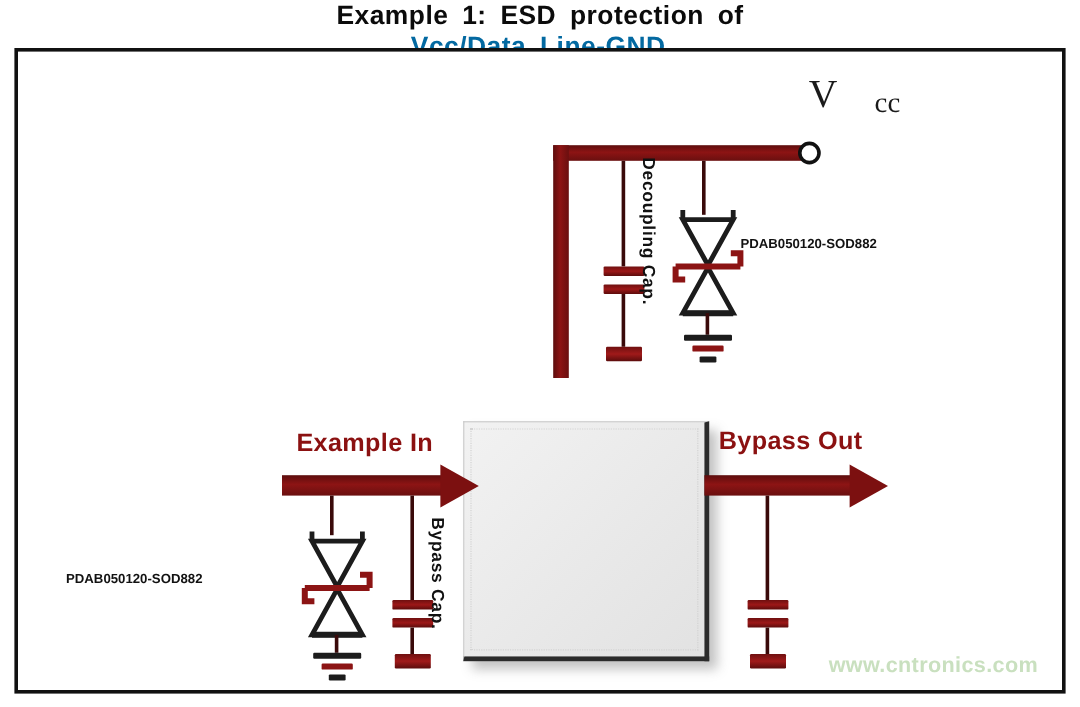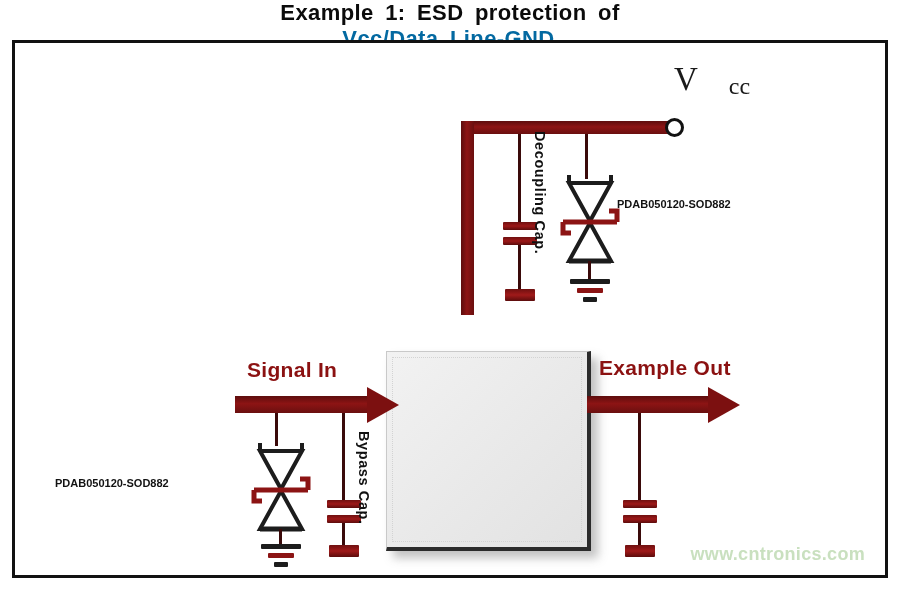--- a/index.html
+++ b/index.html
@@ -245,21 +245,21 @@
       <i class="b2"></i>
       <i class="b3"></i>
     </div>
 
     <div class="lbl lbl-part" style="left:602px; top:155px;">PDAB050120-SOD882</div>
 
     <div id="ic-block">
       <div id="ic-block-inner"></div>
     </div>
 
-    <div class="lbl lbl-signal" style="left:232px; top:315px;">Signal In</div>
+    <div class="lbl lbl-signal" style="left:232px; top:315px;">Example In</div>
 
     <div class="wire-h" style="left:220px; top:353px; width:140px; height:17px;"></div>
     <svg style="position:absolute; left:352px; top:338px;" width="34" height="48" viewBox="0 0 34 48">
       <polygon points="0,6 0,42 32,24" fill="#7c1010"></polygon>
     </svg>
 
     <div class="thin-v" style="left:260px; top:370px; width:3px; height:33px;"></div>
 
     <svg style="position:absolute; left:231px; top:398px;" width="70" height="110" viewBox="0 0 70 110">
       <polygon points="14,10 56,10 35,48" fill="#ffffff" stroke="#1c1c1c" stroke-width="4"></polygon>
@@ -282,21 +282,21 @@
 
     <div class="thin-v" style="left:327px; top:370px; width:3px; height:87px;"></div>
     <div class="cap" style="left:312px; top:457px; width:34px; height:23px;">
       <span class="plate top"></span>
       <span class="plate bot"></span>
     </div>
     <div class="thin-v" style="left:327px; top:480px; width:3px; height:22px;"></div>
     <div class="gnd-pad" style="left:314px; top:502px;"></div>
     <div class="lbl lbl-vert" style="left:341px; top:388px; height:135px;">Bypass Cap.</div>
 
-    <div class="lbl lbl-signal" style="left:584px; top:313px;">Example Out</div>
+    <div class="lbl lbl-signal" style="left:584px; top:313px;">Bypass Out</div>
 
     <div class="wire-h" style="left:572px; top:353px; width:129px; height:17px;"></div>
     <svg style="position:absolute; left:693px; top:338px;" width="34" height="48" viewBox="0 0 34 48">
       <polygon points="0,6 0,42 32,24" fill="#7c1010"></polygon>
     </svg>
 
     <div class="thin-v" style="left:623px; top:370px; width:3px; height:87px;"></div>
     <div class="cap" style="left:608px; top:457px; width:34px; height:23px;">
       <span class="plate top"></span>
       <span class="plate bot"></span>

